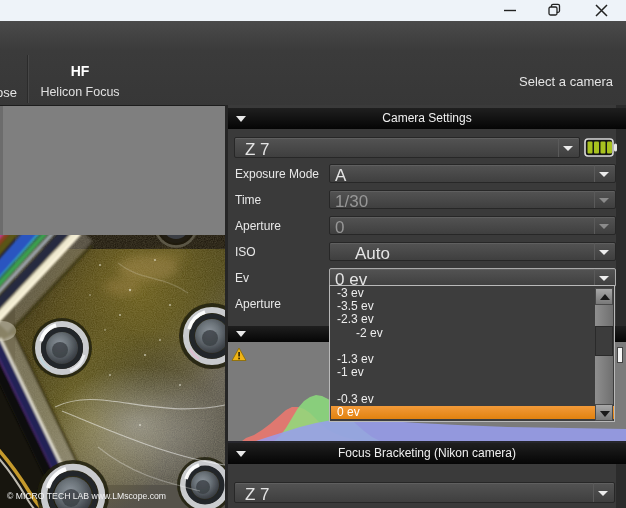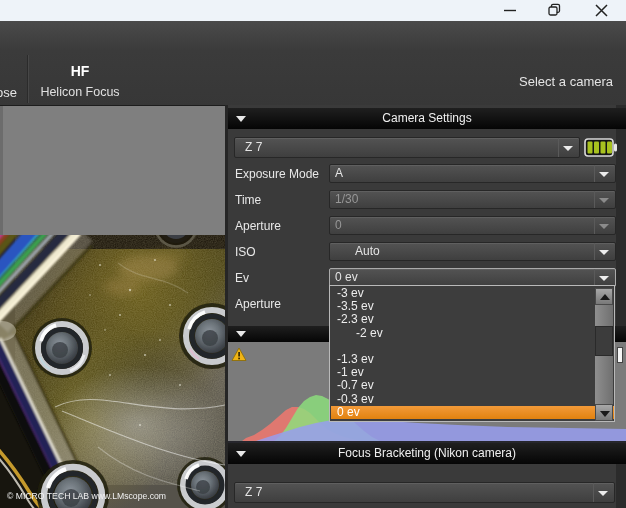--- a/index.html
+++ b/index.html
@@ -13,21 +13,21 @@
   #sep1{left:27px;top:55px;width:1px;height:48px;background:#2b2b2b;border-right:1px solid #474747;}
   .tbtext{color:#e4e4e4;font-size:13px;}
   
   #viewer{left:0;top:106px;width:225px;height:402px;background:#7f7f7f;}
   #viewerleft{left:0;top:106px;width:3px;height:129px;background:#6c6c6c;}
   
   #sidebar{left:225px;top:105px;width:401px;height:403px;background:#3a3a3a;border-left:3px solid #262626;box-sizing:border-box;}
   #gutter{left:616px;top:105px;width:10px;height:403px;background:#2b2b2b;}
   .hdr{left:228px;width:398px;height:21px;background:linear-gradient(#1f1f1f,#050505);color:#f0f0f0;font-size:12px;text-align:center;line-height:21px;}
   .hdrtri{position:absolute;left:8px;top:8px;width:0;height:0;border-left:5px solid transparent;border-right:5px solid transparent;border-top:6px solid #e8e8e8;}
-  .combo{background:linear-gradient(#535353,#3f3f3f);border:1px solid #272727;border-radius:2px;box-sizing:border-box;color:#e4e4e4;font-size:12px;box-shadow:inset 0 1px 0 rgba(255,255,255,0.08);}
+  .combo{background:linear-gradient(#535353,#3f3f3f);border:1px solid #272727;border-radius:2px;box-sizing:border-box;color:#e4e4e4;font-size:17px;box-shadow:inset 0 1px 0 rgba(255,255,255,0.08);}
   .combo .txt{position:absolute;left:5px;top:2px;}
   .combo .btn{position:absolute;right:0;top:0;bottom:0;width:20px;border-left:1px solid #5a5a5a;}
   .combo .tri{position:absolute;right:6px;top:8px;width:0;height:0;border-left:5px solid transparent;border-right:5px solid transparent;border-top:5px solid #ececec;}
   .combo.dis .txt{color:#979797;}
   .combo.dis .tri{border-top-color:#8b8b8b;}
   .lbl{color:#e8e8e8;font-size:12px;left:235px;height:16px;}
   
   #list{left:329px;top:285px;width:286px;height:137px;background:#3d3d3d;border:1px solid #b9b9b9;box-sizing:border-box;z-index:30;}
   .li{position:absolute;left:1px;width:260px;height:13px;color:#ededed;font-size:12px;line-height:13px;padding-left:6px;}
   .li.sel{background:linear-gradient(#f29a39,#e2820f);color:#ffffff;width:277px;}
@@ -321,21 +321,20 @@
     
   </div>
 
   <div class="abs" id="list">
     <div class="li" style="top:1px;">-3 ev</div>
     <div class="li" style="top:14.2px;">-3.5 ev</div>
     <div class="li" style="top:27.4px;">-2.3 ev</div>
     <div class="li" style="top:40.6px;padding-left:25px;">-2 ev</div>
     <div class="li" style="top:67px;">-1.3 ev</div>
     <div class="li" style="top:80.2px;">-1 ev</div>
-    <div class="li" style="top:93.4px;">-0.7 ev</div>
     <div class="li" style="top:106.6px;">-0.3 ev</div>
     <div class="li sel" style="top:119.8px;">0 ev</div>
     <div id="sb" style="top:2px;height:133px;">
       <div class="sbbtn" style="top:0;">
           <span class="sbtri" style="top:5px;border-bottom:6px solid #1a1a1a;"></span>
         </div>
       <div id="sbthumb"></div>
       <div class="sbbtn" style="bottom:0;">
           <span class="sbtri" style="top:6px;border-top:6px solid #1a1a1a;"></span>
         </div>

